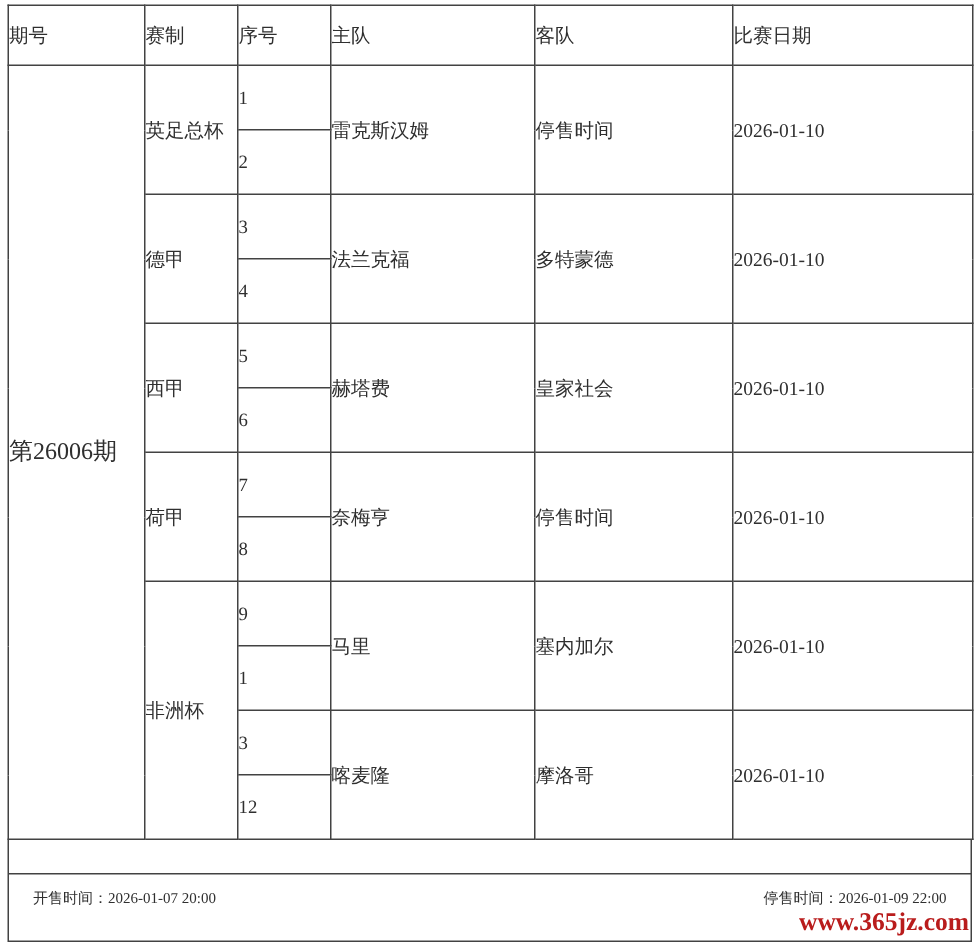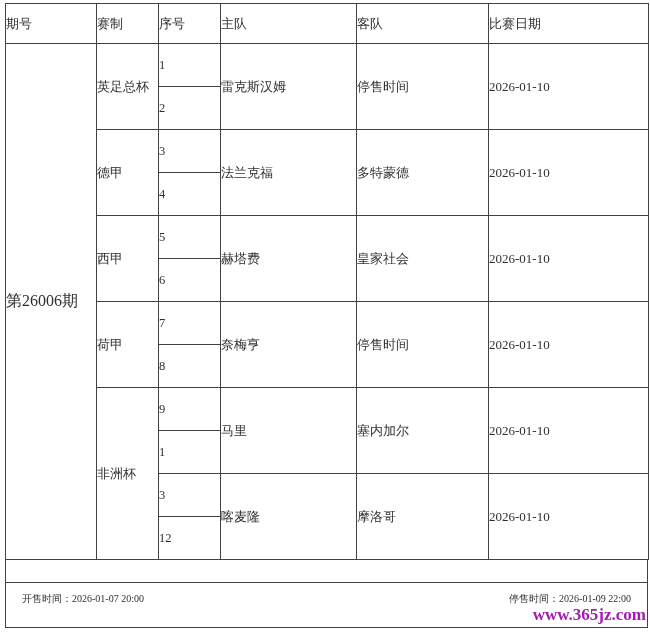--- a/index.html
+++ b/index.html
@@ -155,16 +155,16 @@
   </tbody>
     </table>
 
   <div class="gap-row"></div>
 
   <div class="footer">
     <div class="times">
       <span>开售时间：2026-01-07 20:00</span>
       <span>停售时间：2026-01-09 22:00</span>
     </div>
-    <a class="site" style="color: #a21caf;">www.365jz.com</a>
+    <a class="site" style="color: #b91c1c;">www.365jz.com</a>
   </div>
 
 </div>
 
 </body></html>

